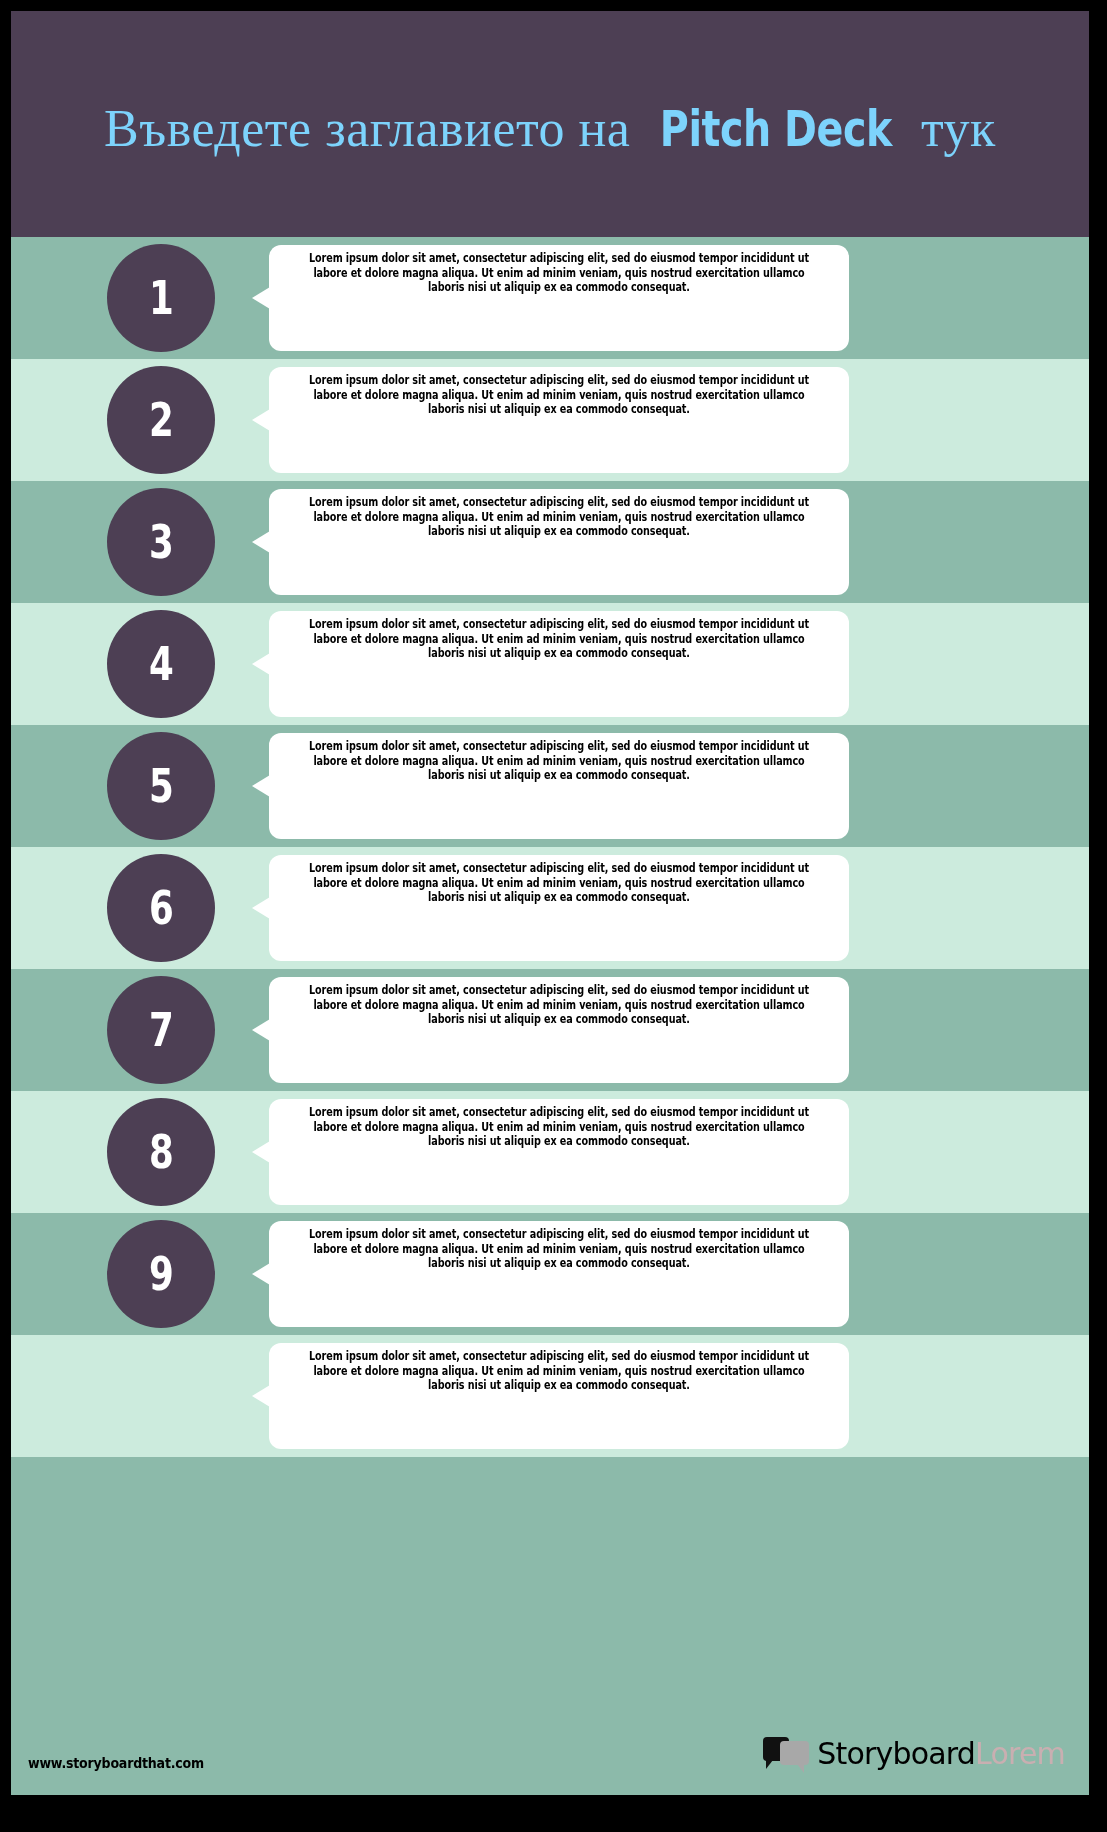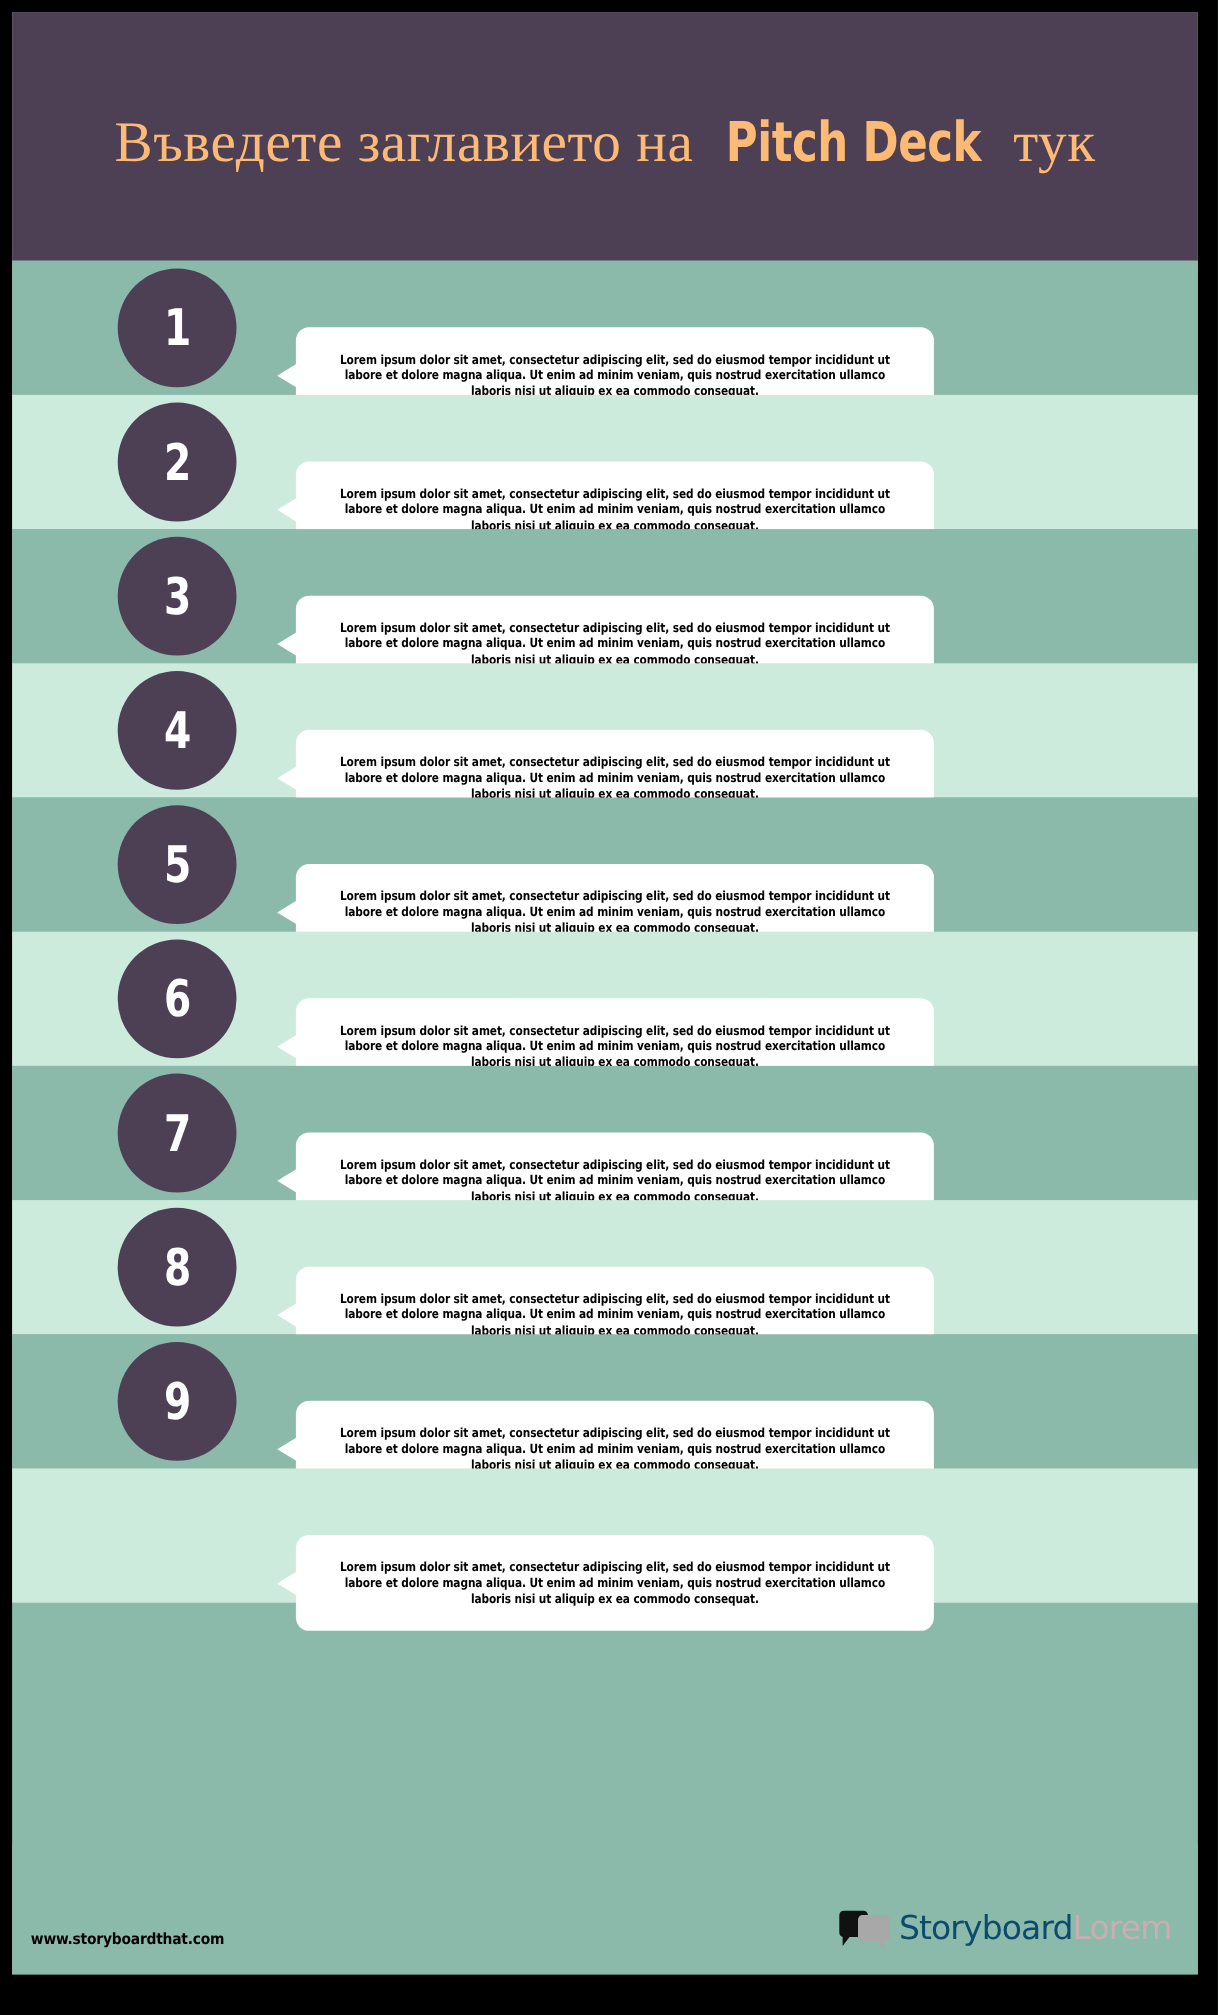--- a/index.html
+++ b/index.html
@@ -33,21 +33,21 @@
     width: 1078px;
     height: 226px;
     background: #4D3F54;
   }
   #header-title {
     position: absolute;
     left: 0;
     right: 0;
     top: 88px;
     text-align: center;
-    color: #fdba74;
+    color: #7dd3fc;
     white-space: nowrap;
     font-family: "Liberation Serif", "DejaVu Serif", serif;
     font-size: 52px;
     line-height: 60px;
     letter-spacing: 0.5px;
   }
   #header-title .accent {
     font-family: "DejaVu Sans Condensed", "Liberation Sans Narrow", "Liberation Sans", sans-serif;
     font-weight: bold;
     font-size: 50px;
@@ -96,29 +96,28 @@
     transform: scaleX(0.86);
   }
 
   
   .bubble {
     position: absolute;
     left: 258px;
     top: 50%;
     transform: translateY(-50%);
     width: 580px;
-    height: 87px;
+    height: 106px;
     background: #FFFFFF;
     border-radius: 12px;
     display: flex;
-    align-items: center;
+    align-items: flex-start;
     justify-content: center;
     box-sizing: border-box;
     padding: 6px 18px;
-    margin-top: 43px;
   }
   .bubble-tail {
     position: absolute;
     left: -17px;
     top: 50%;
     transform: translateY(-50%);
     width: 0;
     height: 0;
     border-top: 11px solid transparent;
     border-bottom: 11px solid transparent;
@@ -207,21 +206,21 @@
     height: 0;
     border-right: 7px solid #A8A8A8;
     border-bottom: 9px solid transparent;
   }
   .logo-word {
     font-family: "DejaVu Sans", sans-serif;
     font-size: 30px;
     line-height: 30px;
     letter-spacing: -0.8px;
   }
-  #logo-storyboard { color: #0c4a6e; }
+  #logo-storyboard { color: #000000; }
   #logo-that { color: #C9AFB1; }
 </style>
 </head>
 <body>
 
 <div id="poster">
 
   <div id="header">
     <div id="header-title">
       <span>Въведете заглавието на </span><span class="accent">Pitch Deck</span><span> тук</span>

